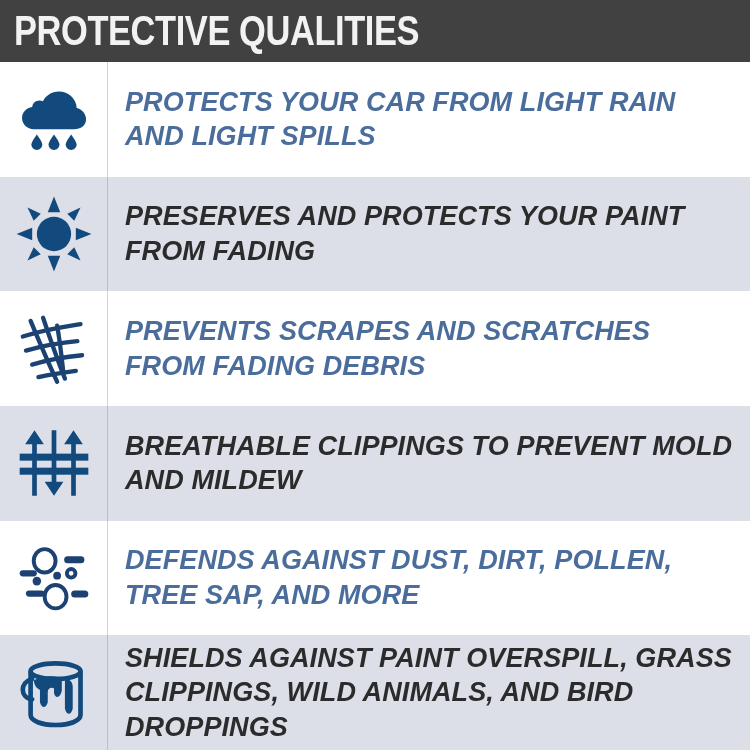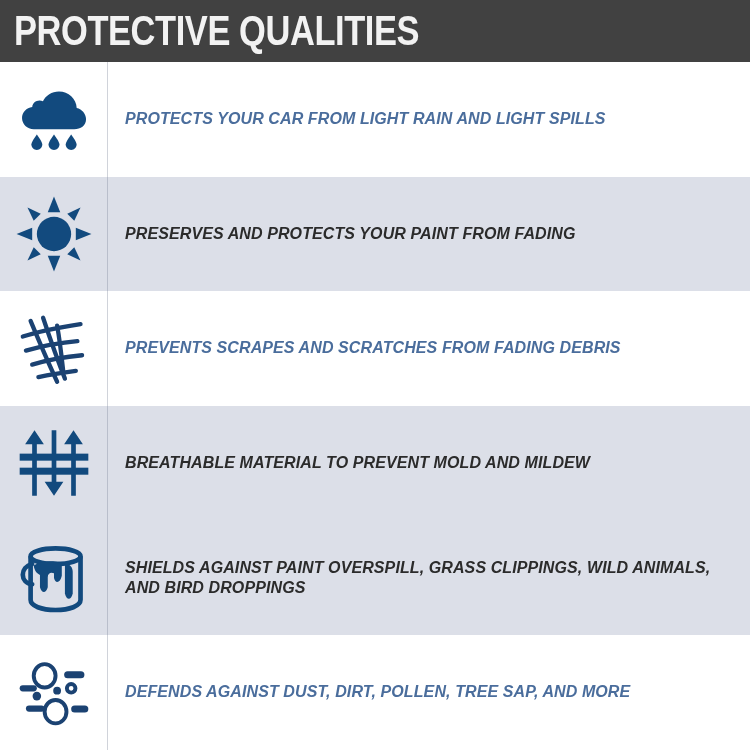--- a/index.html
+++ b/index.html
@@ -89,21 +89,21 @@
     display: flex;
     align-items: center;
     padding: 0 16px 0 17px;
     box-sizing: border-box;
     min-width: 0;
   }
   .row-text {
     font-family: "Liberation Sans", sans-serif;
     font-weight: bold;
     font-style: italic;
-    font-size: 16px;
+    font-size: 27px;
     line-height: 1.28;
     letter-spacing: 0.1px;
     margin: 0;
   }
   .text-blue { color: #4a6d9c; }
   .text-dark { color: #2b2b2b; }
 </style>
 </head>
 <body>
 
@@ -184,44 +184,21 @@
             <polygon points="50,92 62,74 53,74 53,8 47,8 47,74 38,74"></polygon>
 
             <polygon points="75,8 87,26 78,26 78,92 72,92 72,26 63,26"></polygon>
 
             <rect x="6" y="38" width="88" height="9"></rect>
             <rect x="6" y="56" width="88" height="9"></rect>
           </g>
         </svg>
       </div>
       <div class="text-cell">
-        <p class="row-text text-dark">BREATHABLE MATERIAL TO PREVENT MOLD AND MILDEW</p>
-      </div>
-    </div>
-
-    <div class="row bg-tint">
-      <div class="icon-cell">
-        <svg viewBox="0 0 100 100">
-          <g fill="none" stroke="#124a7e" stroke-width="6" stroke-linejoin="round">
-
-            <path d="M22 32 C 6 36, 6 56, 22 58" stroke-linecap="round"></path>
-
-            <path d="M20 22 L20 78 C20 86, 34 91, 52 91 C70 91, 84 86, 84 78 L84 22"></path>
-
-            <ellipse cx="52" cy="22" rx="32" ry="10"></ellipse>
-          </g>
-
-          <path d="M24 34 C 34 28, 48 27, 60 31 L60 47 C 58 56, 52 58, 50 50
-                   L50 44 C 46 42, 42 44, 42 49 L42 62 C 40 70, 34 70, 32 62 L32 46
-                   C 28 44, 25 41, 24 34 Z" fill="#124a7e"></path>
-          <path d="M64 30 C 70 32, 74 36, 74 42 L74 70 C 72 79, 66 79, 64 70 Z" fill="#124a7e"></path>
-        </svg>
-      </div>
-      <div class="text-cell">
-        <p class="row-text text-dark">SHIELDS AGAINST PAINT OVERSPILL, GRASS CLIPPINGS, WILD ANIMALS, AND BIRD DROPPINGS</p>
+        <p class="row-text text-dark">BREATHABLE CLIPPINGS TO PREVENT MOLD AND MILDEW</p>
       </div>
     </div>
 
     <div class="row bg-light">
       <div class="icon-cell">
         <svg viewBox="0 0 100 100">
           <g fill="none" stroke="#1b4272" stroke-width="5">
             <ellipse cx="38" cy="28" rx="14" ry="15"></ellipse>
             <ellipse cx="52" cy="74" rx="14" ry="15"></ellipse>
             <circle cx="72" cy="44" r="5.5"></circle>
@@ -234,14 +211,37 @@
             <rect x="14" y="66" width="24" height="8" rx="4"></rect>
             <rect x="72" y="66" width="22" height="9" rx="4.5"></rect>
           </g>
         </svg>
       </div>
       <div class="text-cell">
         <p class="row-text text-blue">DEFENDS AGAINST DUST, DIRT, POLLEN, TREE SAP, AND MORE</p>
       </div>
     </div>
 
+    <div class="row bg-tint">
+      <div class="icon-cell">
+        <svg viewBox="0 0 100 100">
+          <g fill="none" stroke="#124a7e" stroke-width="6" stroke-linejoin="round">
+
+            <path d="M22 32 C 6 36, 6 56, 22 58" stroke-linecap="round"></path>
+
+            <path d="M20 22 L20 78 C20 86, 34 91, 52 91 C70 91, 84 86, 84 78 L84 22"></path>
+
+            <ellipse cx="52" cy="22" rx="32" ry="10"></ellipse>
+          </g>
+
+          <path d="M24 34 C 34 28, 48 27, 60 31 L60 47 C 58 56, 52 58, 50 50
+                   L50 44 C 46 42, 42 44, 42 49 L42 62 C 40 70, 34 70, 32 62 L32 46
+                   C 28 44, 25 41, 24 34 Z" fill="#124a7e"></path>
+          <path d="M64 30 C 70 32, 74 36, 74 42 L74 70 C 72 79, 66 79, 64 70 Z" fill="#124a7e"></path>
+        </svg>
+      </div>
+      <div class="text-cell">
+        <p class="row-text text-dark">SHIELDS AGAINST PAINT OVERSPILL, GRASS CLIPPINGS, WILD ANIMALS, AND BIRD DROPPINGS</p>
+      </div>
+    </div>
+
   </div>
 </div>
 
 </body></html>

